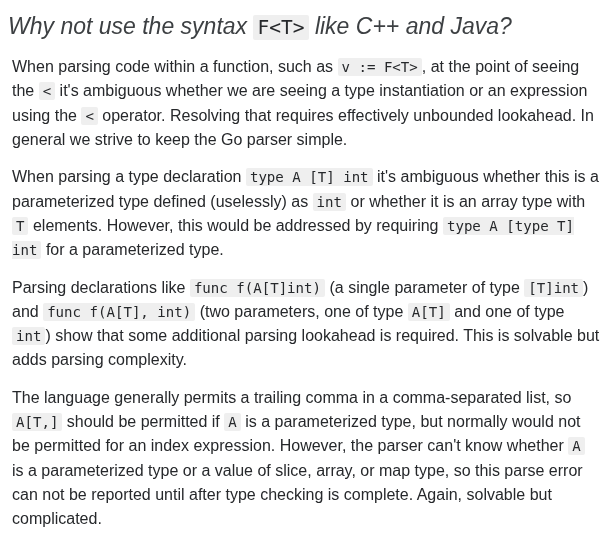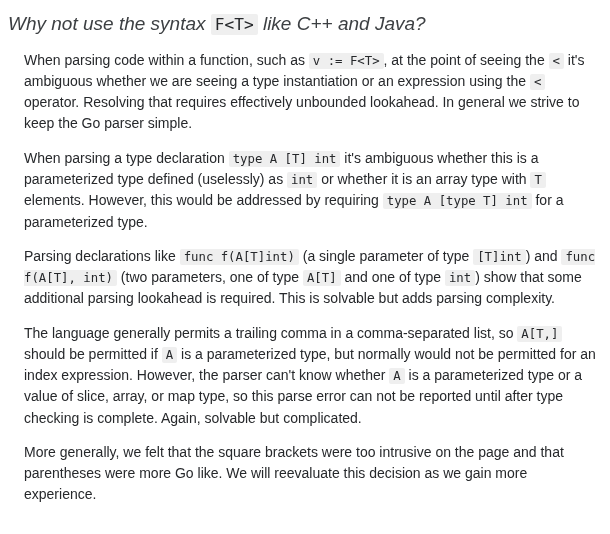--- a/index.html
+++ b/index.html
@@ -13,32 +13,32 @@
     box-sizing: border-box;
     font-family: "Liberation Sans", sans-serif;
     color: #26282b;
   }
   .doc {
     padding: 4px 10px 8px 8px;
   }
   h2.heading {
     font-style: italic;
     font-weight: 400;
-    font-size: 19px;
+    font-size: 23px;
     color: #3d4043;
     margin: 27px 0 13px 0;
     line-height: 1.35;
   }
   h2.heading:first-child {
     margin-top: 7px;
   }
   p.para {
-    font-size: 14px;
+    font-size: 16px;
     line-height: 1.52;
-    margin: 0 0 13px 16px;
+    margin: 0 0 13px 4px;
   }
   code.inline-code {
     font-family: "DejaVu Sans Mono", monospace;
     font-style: normal;
     font-size: 0.88em;
     background: #efefef;
     color: #26282b;
     padding: 1px 4px;
     border-radius: 2px;
   }

